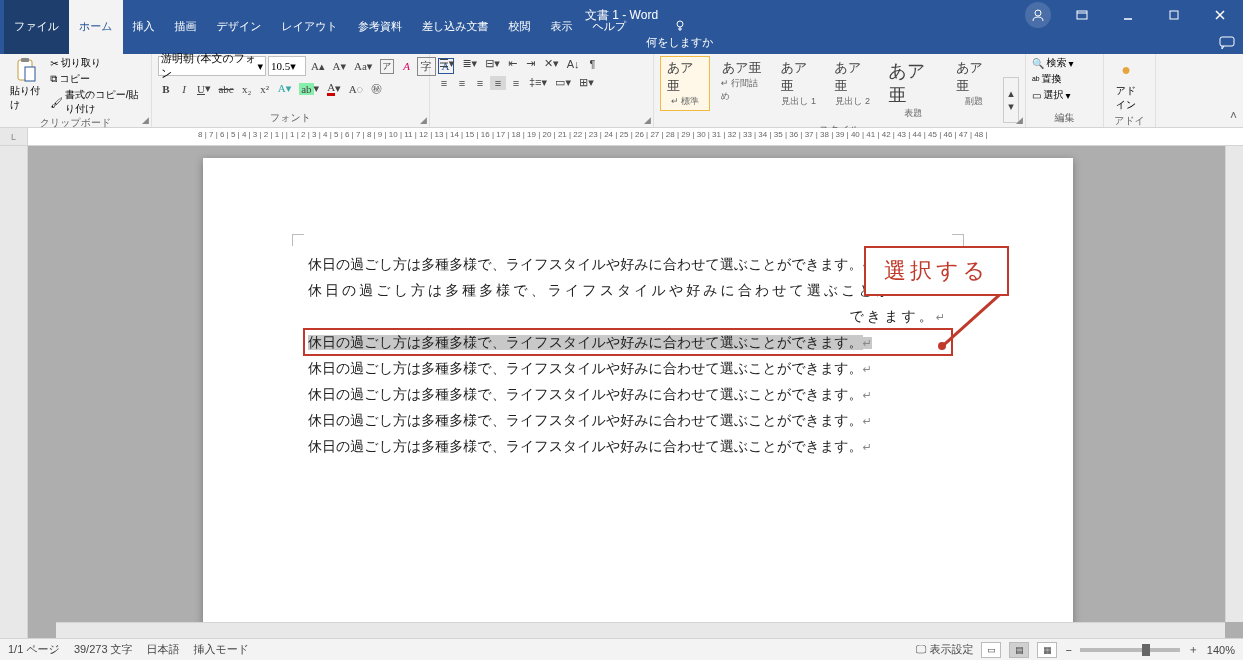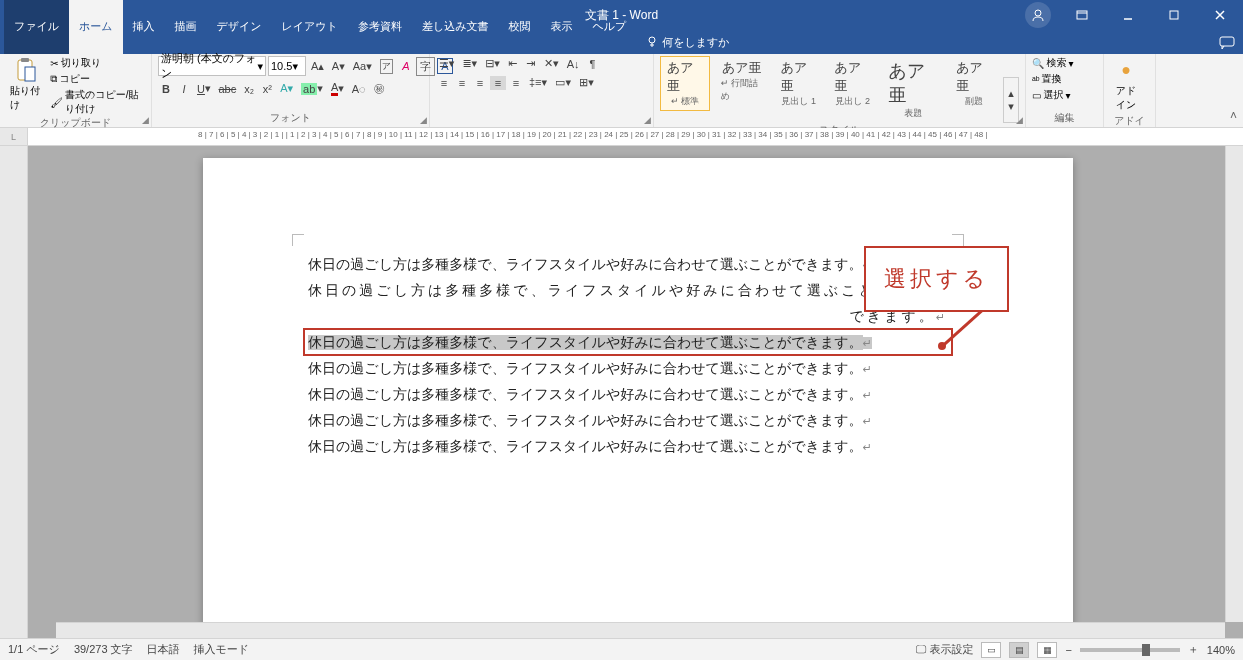--- a/index.html
+++ b/index.html
@@ -12,21 +12,21 @@
   .titlebar-center { position: absolute; left: 50%; transform: translateX(-50%); font-size: 12px; }
   .titlebar-right { margin-left: auto; display: flex; align-items: center; }
   .win-btn { width: 46px; height: 30px; display: flex; align-items: center; justify-content: center; color: #fff; font-size: 12px; }
   .account-icon { width: 26px; height: 26px; border-radius: 50%; background: #4a6fa8; display: flex; align-items: center; justify-content: center; margin-right: 8px; }
 
   
   .tabs { height: 24px; background: #2b579a; display: flex; align-items: flex-end; padding-left: 4px; position: relative; }
   .tab { padding: 20px 10px; color: #fff; font-size: 11px; cursor: pointer; }
   .tab.file { background: #1e3e6e; }
   .tab.active { background: #f3f3f3; color: #2b579a; }
-  .tell-me { display: flex; align-items: flex-start; gap: 4px; color: #fff; padding: 4px 10px; font-size: 11px; }
+  .tell-me { display: flex; align-items: center; gap: 4px; color: #fff; padding: 4px 10px; font-size: 11px; flex-direction: column; }
   .tabs-right { position: absolute; right: 8px; bottom: 4px; color: #fff; }
 
   
   .ribbon { height: 74px; background: #f3f3f3; border-bottom: 1px solid #d4d4d4; display: flex; position: relative; }
   .ribbon-group { border-right: 1px solid #e0e0e0; padding: 2px 6px 0 6px; display: flex; flex-direction: column; justify-content: space-between; }
   .ribbon-group-label { text-align: center; font-size: 10px; color: #666; padding-bottom: 2px; }
   .ribbon-group-content { flex: 1; display: flex; align-items: flex-start; gap: 4px; }
   .ribbon-btn-lg { display: flex; flex-direction: column; align-items: center; gap: 2px; padding: 2px 4px; font-size: 10px; }
   .ribbon-btn-lg .icon { width: 24px; height: 24px; display: flex; align-items: center; justify-content: center; font-size: 16px; }
   .ribbon-col { display: flex; flex-direction: column; gap: 2px; font-size: 10px; }
@@ -52,21 +52,21 @@
   .page { position: absolute; left: 175px; top: 12px; width: 870px; height: 800px; background: #fff; box-shadow: 0 2px 8px rgba(0,0,0,.3); }
   .page-margin-marks { position: absolute; left: 95px; top: 82px; width: 660px; }
   .corner-tl { position: absolute; left: -6px; top: -6px; width: 12px; height: 12px; border-left: 1px solid #bbb; border-top: 1px solid #bbb; }
   .corner-tr { position: absolute; right: -6px; top: -6px; width: 12px; height: 12px; border-right: 1px solid #bbb; border-top: 1px solid #bbb; }
   .doc-line { font-family: "Yu Mincho", "MS Mincho", serif; font-size: 14px; color: #222; line-height: 26px; padding: 0 0 0 0; white-space: pre; position: relative; }
   .doc-line .ret { color: #888; font-size: 11px; }
   .doc-content { position: absolute; left: 105px; top: 94px; width: 640px; }
   .selected { background: #c8c8c8; }
   .highlight-box { border: 2.5px solid #c0392b; position: absolute; pointer-events: none; }
 
-  .callout-box { position: absolute; border: 2.5px solid #c0392b; background: #fff; color: #c0392b; font-size: 22px; padding: 16px 18px; letter-spacing: 4px; font-family: Liberation Serif, serif;}
+  .callout-box { position: absolute; border: 2.5px solid #c0392b; background: #fff; color: #c0392b; font-size: 22px; padding: 8px 18px; letter-spacing: 4px; font-family: Liberation Serif, serif;}
   .callout-line { position: absolute; background: #c0392b; height: 2.5px; transform-origin: left center; }
   .callout-dot { position: absolute; width: 8px; height: 8px; background: #c0392b; border-radius: 50%; }
 
   .scrollbar-h { position: absolute; left: 28px; right: 18px; bottom: 0; height: 16px; background: #e8e8e8; border-top: 1px solid #d4d4d4; }
   .scrollbar-v { position: absolute; right: 0; top: 0; bottom: 16px; width: 18px; background: #e8e8e8; border-left: 1px solid #d4d4d4; }
 
   
   .statusbar { position: absolute; left: 0; right: 0; bottom: 0; height: 22px; background: #f3f3f3; border-top: 1px solid #d4d4d4; display: flex; align-items: center; font-size: 11px; color: #444; padding: 0 8px; gap: 14px; }
   .statusbar .right { margin-left: auto; display: flex; align-items: center; gap: 8px; }
   .view-btn { width: 20px; height: 16px; border: 1px solid #bbb; background: #fff; font-size: 9px; display:flex; align-items:center; justify-content:center; }
@@ -187,21 +187,21 @@
         <div class="ribbon-row">
           <span>🖌</span>
           <span>書式のコピー/貼り付け</span>
         </div>
       </div>
     </div>
     <div class="ribbon-group-label">クリップボード</div>
     <span class="launcher">◢</span>
   </div>
 
-  <div class="ribbon-group" style="position:relative; width:278px;">
+  <div class="ribbon-group" style="position:relative; width:278px;font-family:Liberation Serif, serif;">
     <div class="ribbon-group-content" style="flex-direction:column; gap:4px; width:100%;">
       <div class="ribbon-row">
         <div class="font-select" style="width:108px;"><span>游明朝 (本文のフォン</span>▾</div>
         <div class="font-select" style="width:38px;"><span>10.5</span>▾</div>
         <div class="ribbon-sm-btn">A▴</div>
         <div class="ribbon-sm-btn">A▾</div>
         <div class="ribbon-sm-btn">Aa▾</div>
         <div class="ribbon-sm-btn">
             <span style="border:1px solid #888; font-size:9px; padding:0 1px;">ア</span>
           </div>

